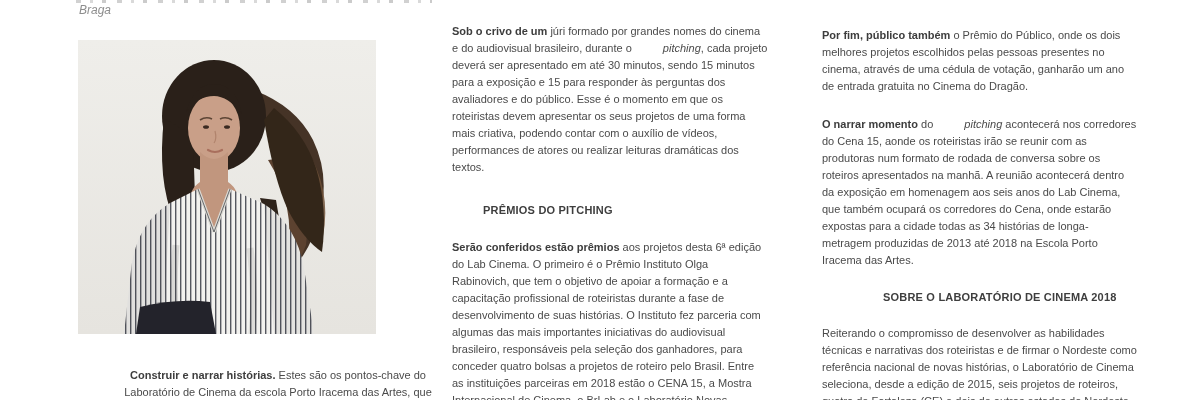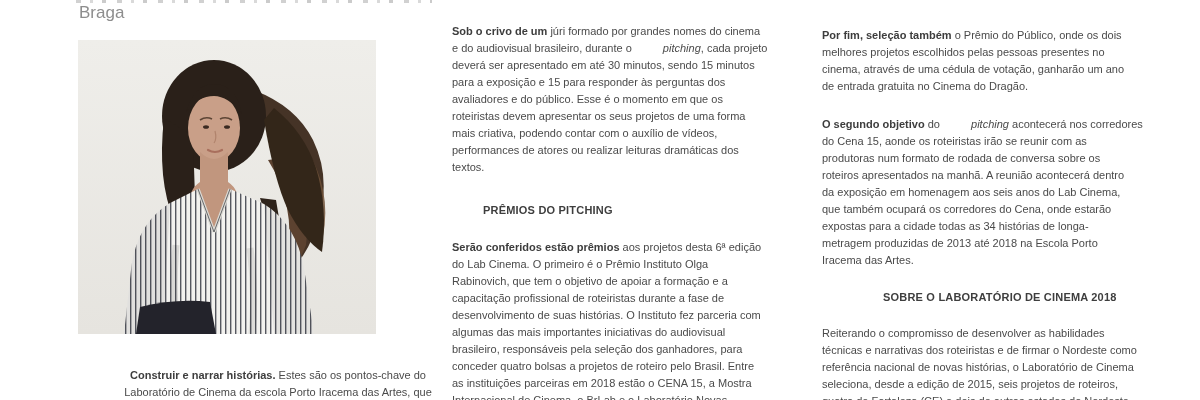--- a/index.html
+++ b/index.html
@@ -16,21 +16,21 @@
   .para b{font-weight:700;color:#3d3d3d;}
   .para i{font-style:italic;margin-left:28px;}
   .heading{
     position:absolute;margin:0;
     font-size:11px;font-weight:700;color:#3e3e3e;letter-spacing:.2px;
     white-space:nowrap;
     padding-left:31px;
   }
   .caption{
     position:absolute;left:79px;top:3px;
-    font-size:17px;color:#8d8d8d;
+    font-size:12px;font-style:italic;color:#8d8d8d;
   }
   .caption-clip{
     position:absolute;left:76px;top:0;width:356px;height:3px;opacity:.7;
     background:repeating-linear-gradient(90deg,
       #bdbdbd 0 5px,transparent 5px 14px,
       #c9c9c9 14px 17px,transparent 17px 26px,
       #b5b5b5 26px 30px,transparent 30px 41px);
   }
   .photo{
     position:absolute;left:78px;top:40px;width:298px;height:294px;
@@ -119,26 +119,26 @@
 do Lab Cinema. O primeiro é o Prêmio Instituto Olga
 Rabinovich, que tem o objetivo de apoiar a formação e a
 capacitação profissional de roteiristas durante a fase de
 desenvolvimento de suas histórias. O Instituto fez parceria com
 algumas das mais importantes iniciativas do audiovisual
 brasileiro, responsáveis pela seleção dos ganhadores, para
 conceder quatro bolsas a projetos de roteiro pelo Brasil. Entre
 as instituições parceiras em 2018 estão o CENA 15, a Mostra
 Internacional de Cinema, o BrLab e o Laboratório Novas</span></p>
 
-  <p class="para right-p1"><b>Por fim, seleção também</b><span> o Prêmio do Público, onde os dois
+  <p class="para right-p1"><b>Por fim, público também</b><span> o Prêmio do Público, onde os dois
 melhores projetos escolhidos pelas pessoas presentes no
 cinema, através de uma cédula de votação, ganharão um ano
 de entrada gratuita no Cinema do Dragão.</span></p>
 
-  <p class="para right-p2"><b>O segundo objetivo</b><span> do </span><i>pitching</i><span> acontecerá nos corredores
+  <p class="para right-p2"><b>O narrar momento</b><span> do </span><i>pitching</i><span> acontecerá nos corredores
 do Cena 15, aonde os roteiristas irão se reunir com as
 produtoras num formato de rodada de conversa sobre os
 roteiros apresentados na manhã. A reunião acontecerá dentro
 da exposição em homenagem aos seis anos do Lab Cinema,
 que também ocupará os corredores do Cena, onde estarão
 expostas para a cidade todas as 34 histórias de longa-
 metragem produzidas de 2013 até 2018 na Escola Porto
 Iracema das Artes.</span></p>
 
   <h4 class="heading right-heading">SOBRE O LABORATÓRIO DE CINEMA 2018</h4>

